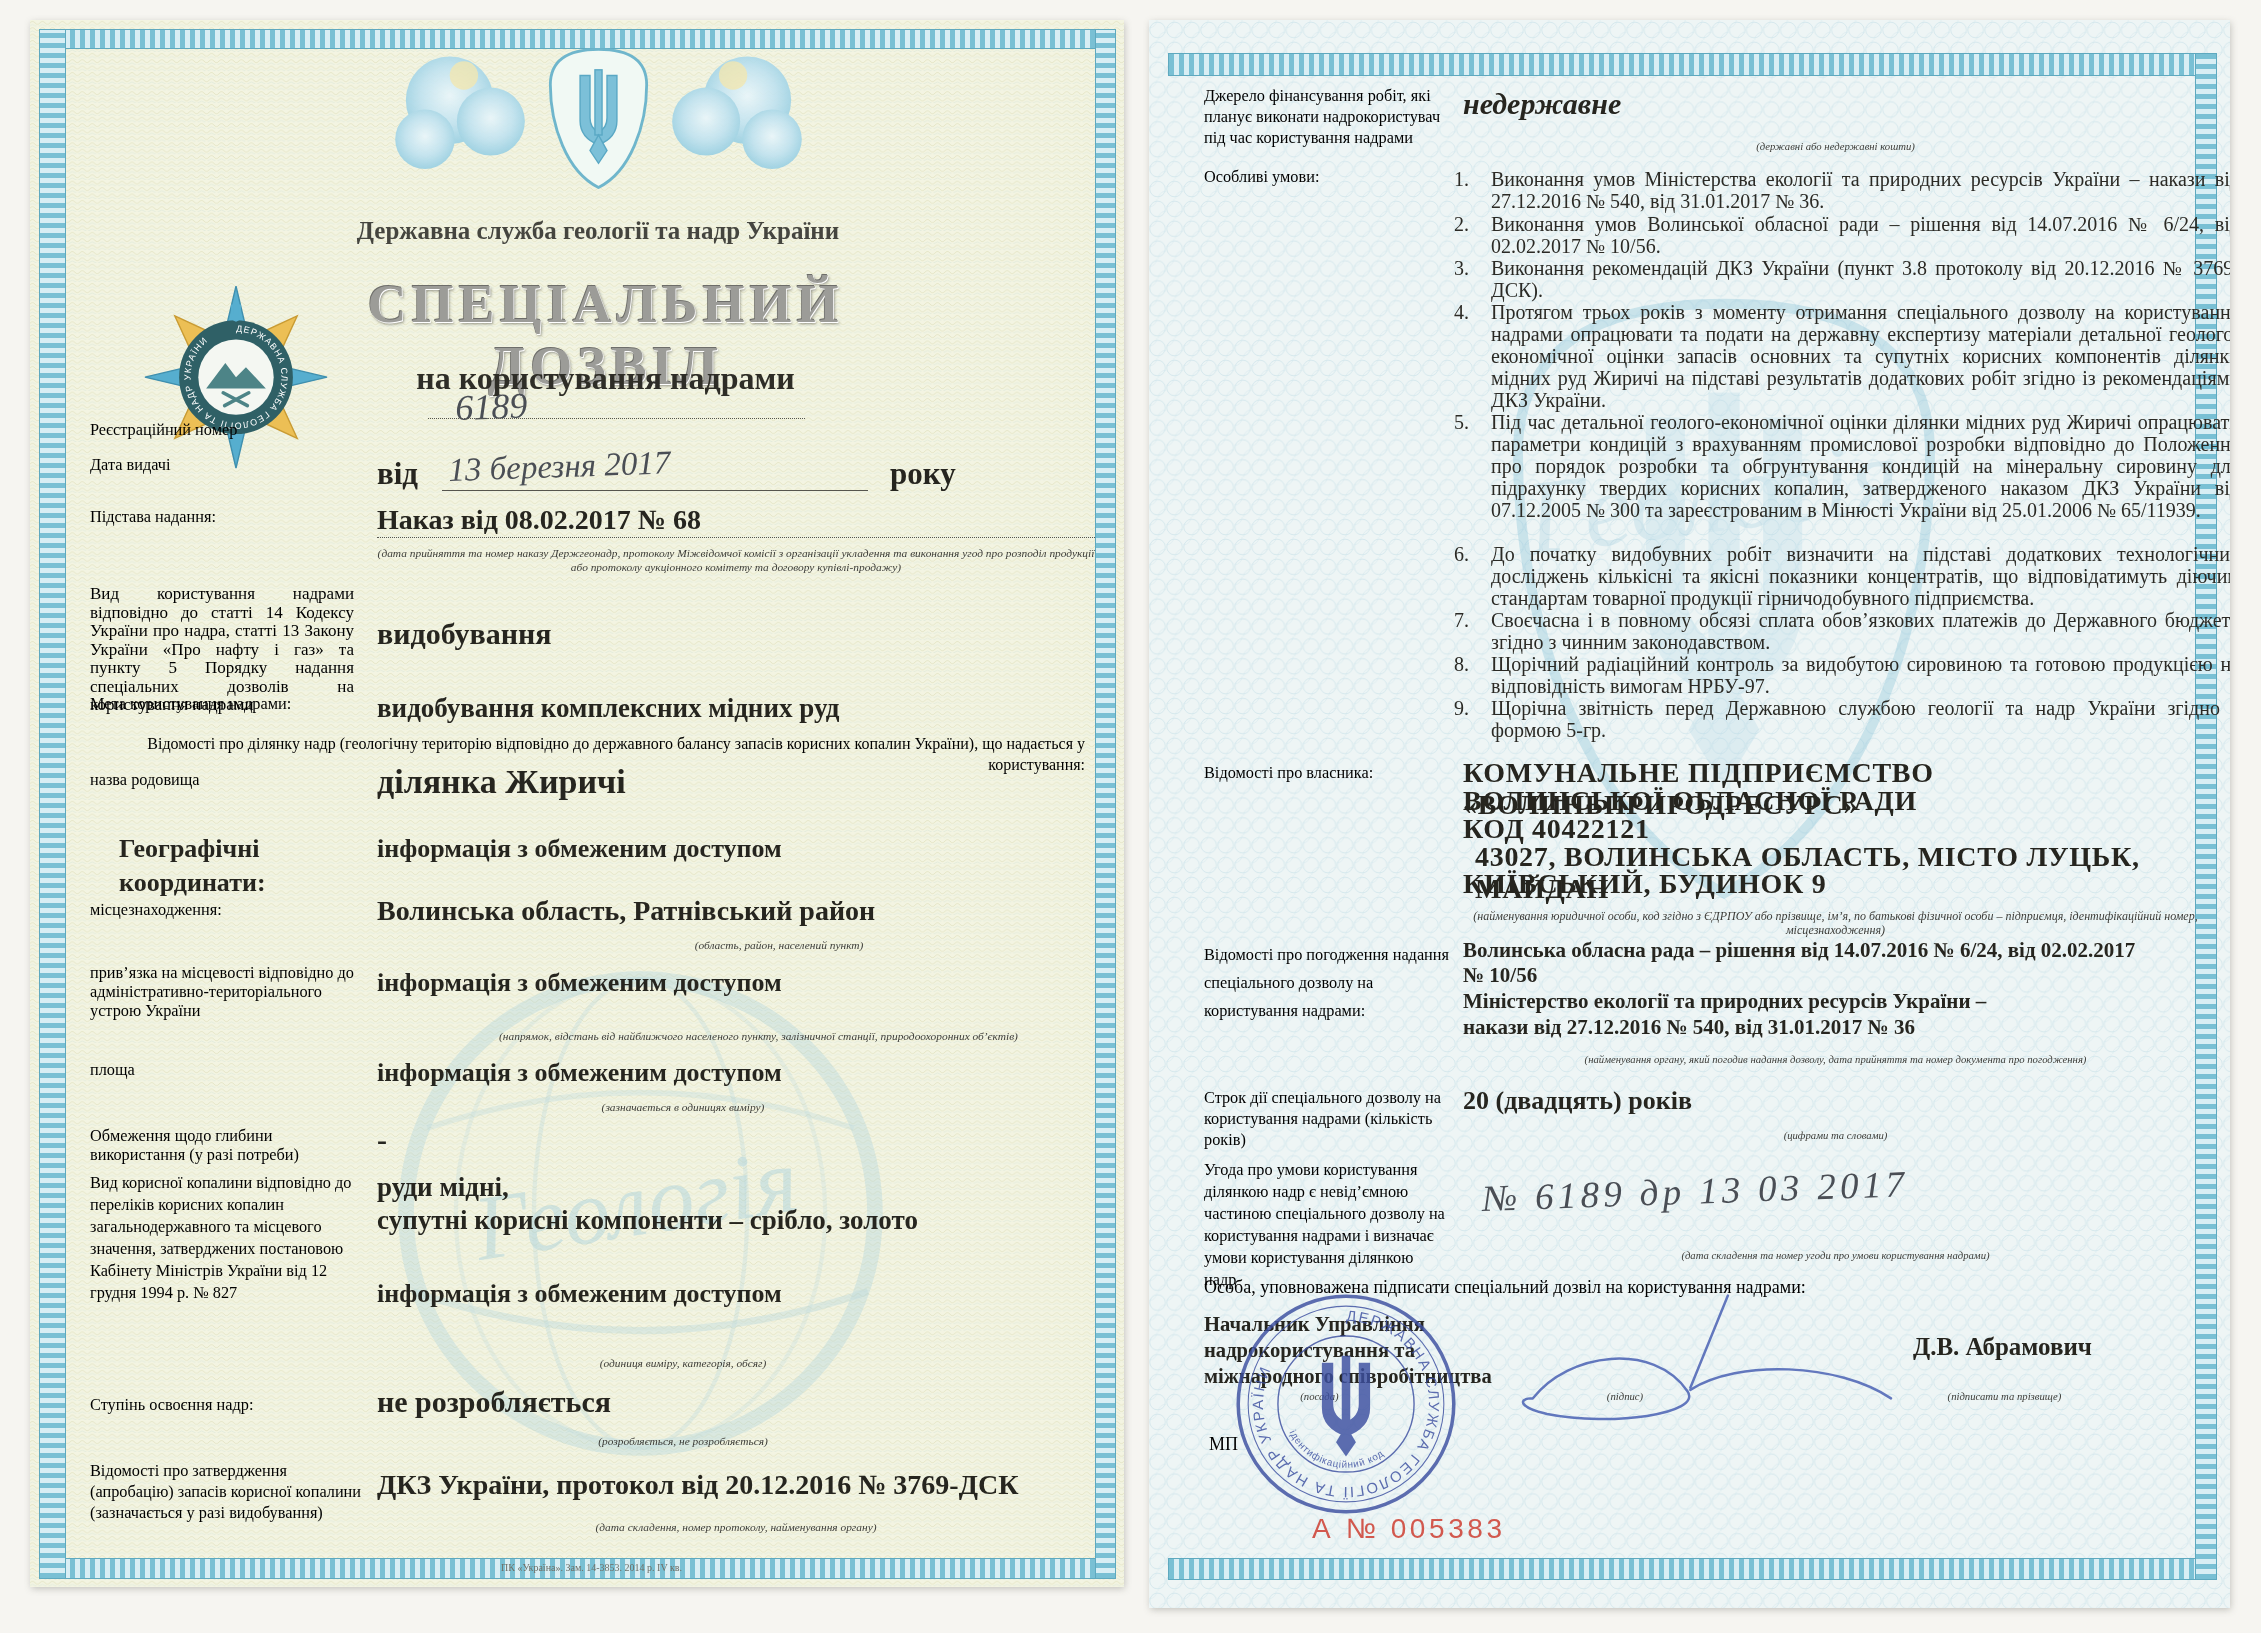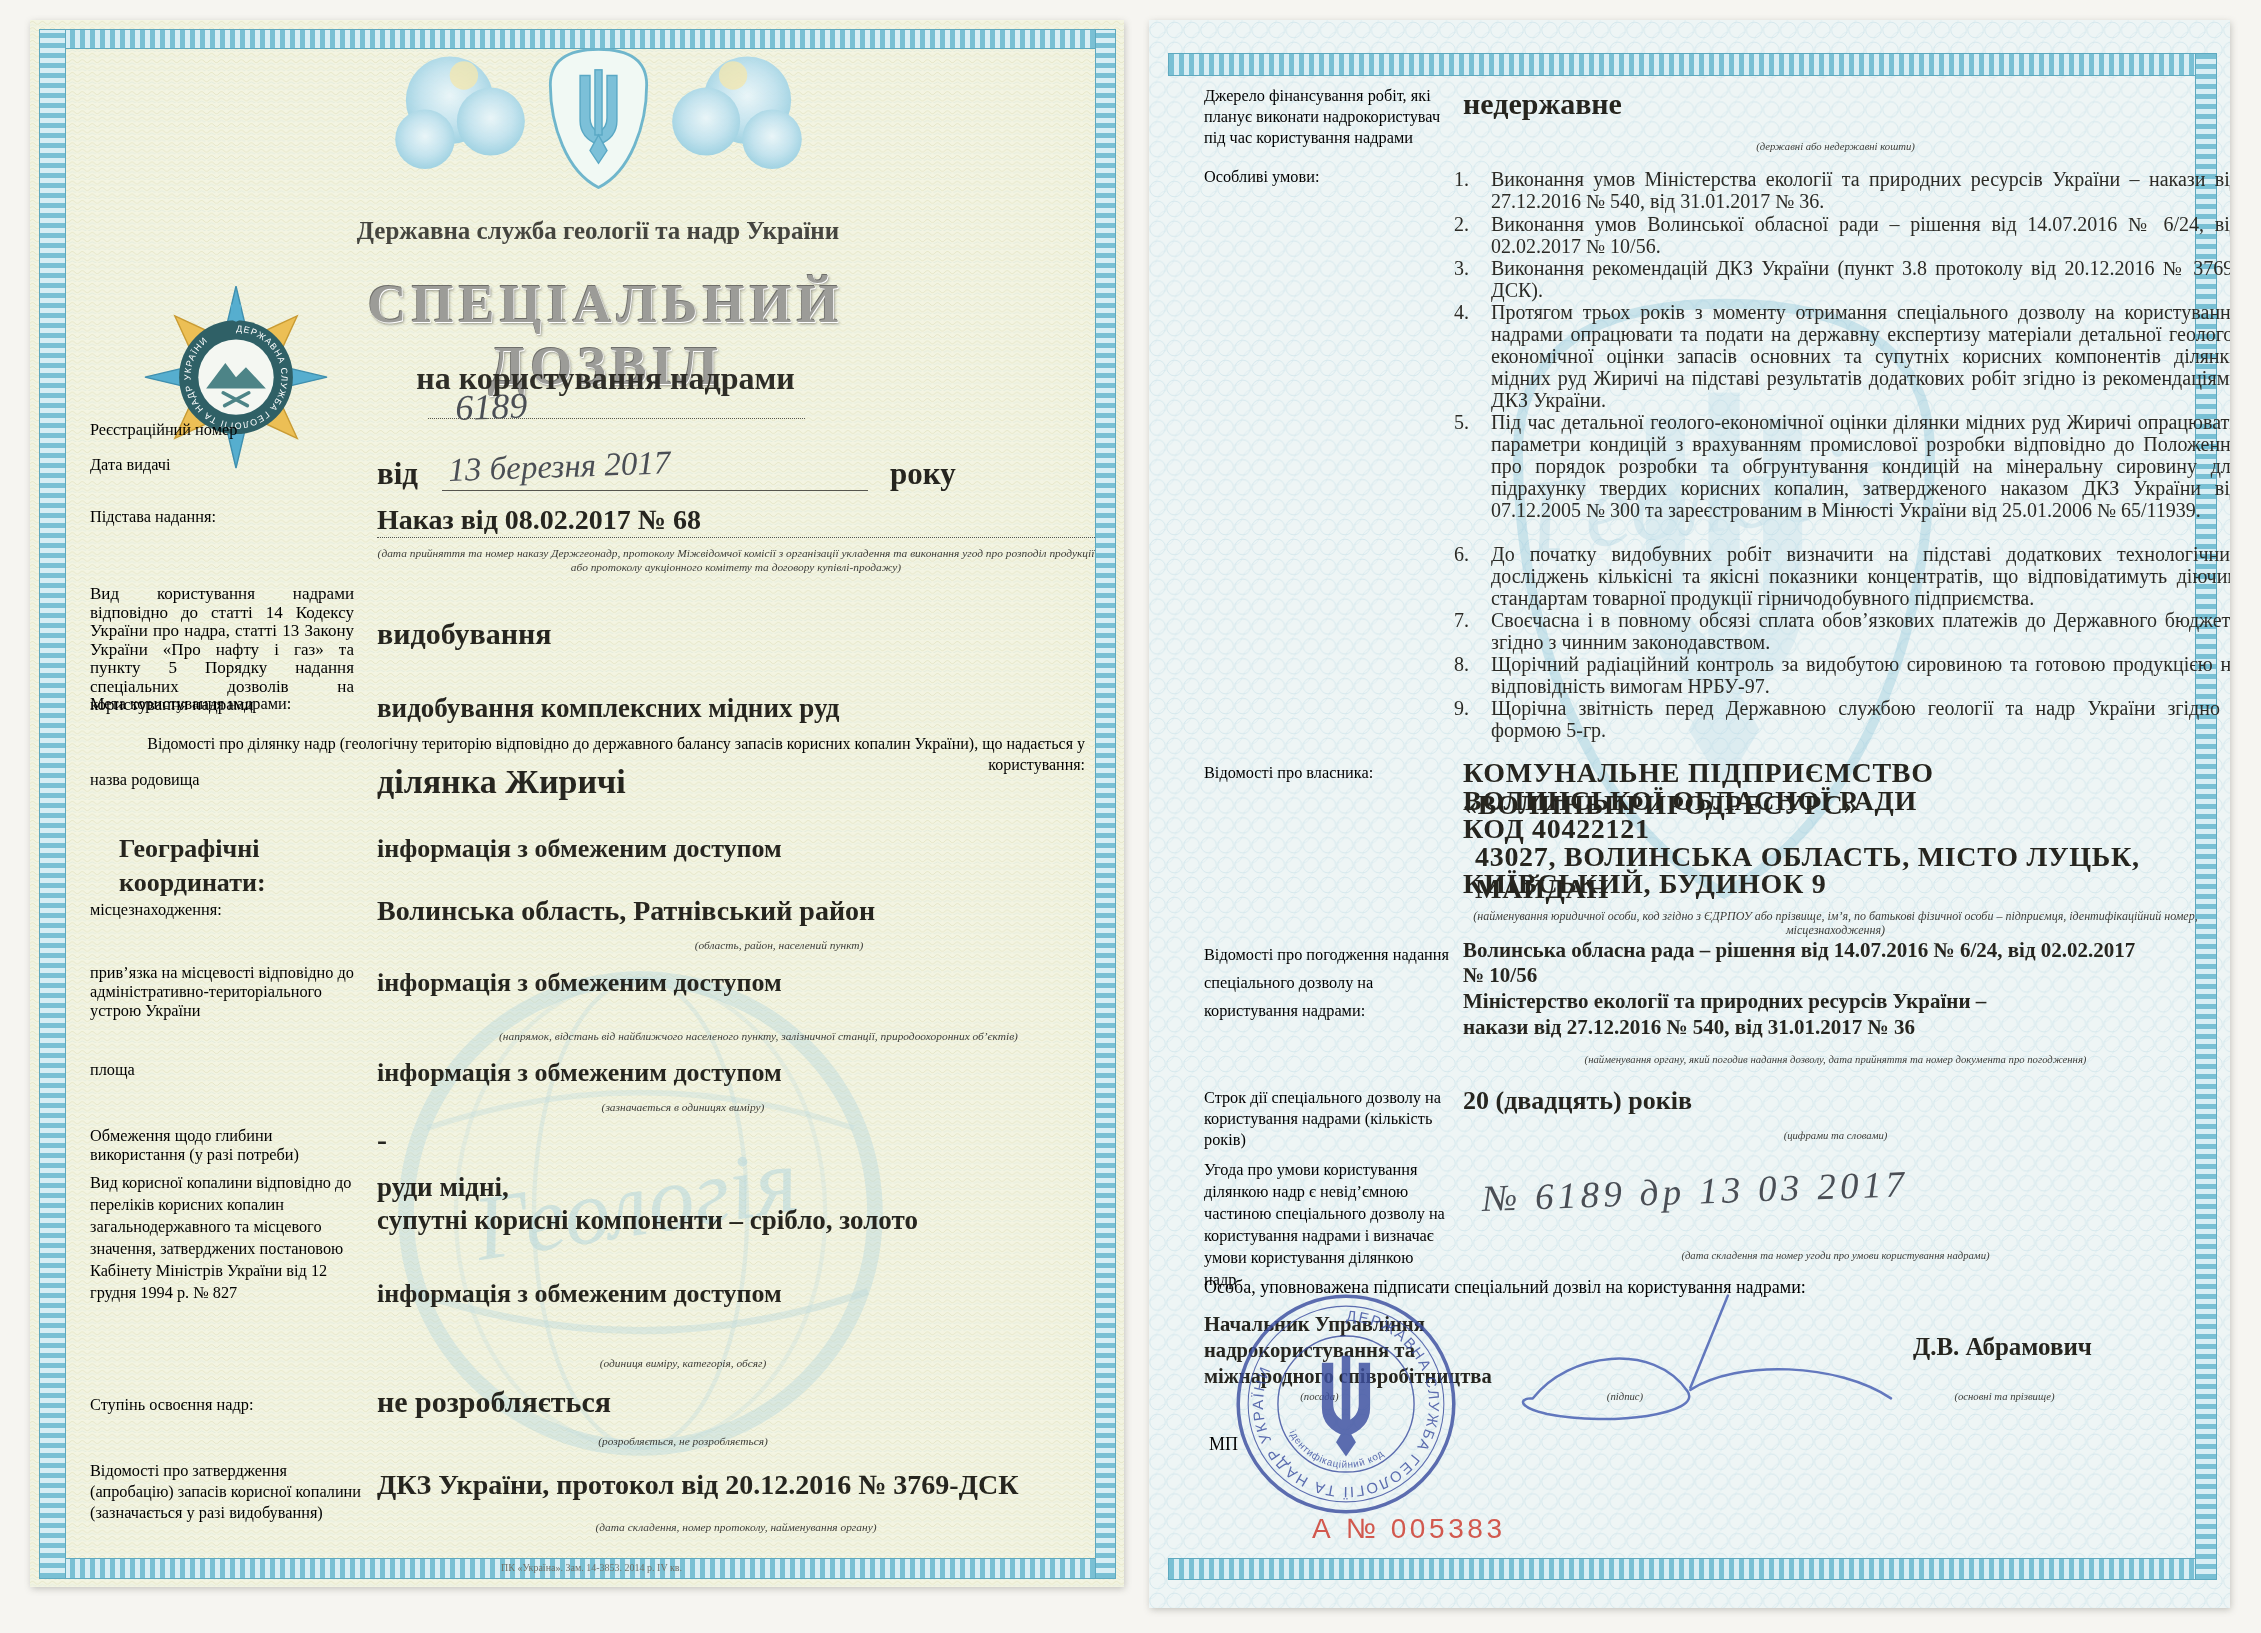--- a/index.html
+++ b/index.html
@@ -208,21 +208,21 @@
       <g fill="#a9d3e4" opacity=".7">
         <path d="M-110,-240 L-110,20 Q-110,120 0,160 Q110,120 110,20 L110,-240 L55,-240 L55,0 Q55,60 0,85 Q-55,60 -55,0 L-55,-240 Z"></path>
         <rect x="-22" y="-275" width="44" height="380"></rect>
         <path d="M0,105 L50,200 L0,280 L-50,200 Z"></path>
       </g>
       <text x="0" y="-80" text-anchor="middle" transform="rotate(-7)" font-family="Liberation Serif, serif" font-style="italic" font-size="150" fill="#9fcbde" opacity=".8">Геологія</text>
     </g>
   </svg>
 
   <div class="abs lbl" style="left:55px;top:65px;width:242px;line-height:21px;">Джерело фінансування робіт, які планує виконати надрокористувач під час користування надрами</div>
-  <div class="abs val" style="left:314px;top:67px;font-size:30px;">недержавне</div>
+  <div class="abs val" style="left:314px;top:67px;font-size:30px;font-style:italic;">недержавне</div>
   <div class="abs cap" style="left:314px;top:119px;width:745px;font-size:10.7px;">(державні або недержавні кошти)</div>
 
   <div class="abs lbl" style="left:55px;top:146px;">Особливі умови:</div>
 
   <div class="cond" style="left:305px;top:148px;"><span class="n">1.</span><span>Виконання умов Міністерства екології та природних ресурсів України – накази від 27.12.2016 № 540, від 31.01.2017 № 36.</span></div>
   <div class="cond" style="left:305px;top:193px;"><span class="n">2.</span><span>Виконання умов Волинської обласної ради – рішення від 14.07.2016 № 6/24, від 02.02.2017 № 10/56.</span></div>
   <div class="cond" style="left:305px;top:237px;"><span class="n">3.</span><span>Виконання рекомендацій ДКЗ України (пункт 3.8 протоколу від 20.12.2016 № 3769-ДСК).</span></div>
   <div class="cond" style="left:305px;top:281px;"><span class="n">4.</span><span>Протягом трьох років з моменту отримання спеціального дозволу на користування надрами опрацювати та подати на державну експертизу матеріали детальної геолого-економічної оцінки запасів основних та супутніх  корисних компонентів ділянки мідних руд Жиричі на підставі результатів додаткових робіт згідно із рекомендаціями ДКЗ України.</span></div>
   <div class="cond" style="left:305px;top:391px;"><span class="n">5.</span><span>Під час детальної геолого-економічної оцінки ділянки мідних руд Жиричі опрацювати параметри кондицій з врахуванням промислової розробки відповідно до Положення про порядок розробки та обгрунтування кондицій на мінеральну сировину для підрахунку твердих корисних копалин,  затвердженого наказом ДКЗ України від 07.12.2005 № 300 та зареєстрованим в Мінюсті України від 25.01.2006 № 65/11939.</span></div>
   <div class="cond" style="left:305px;top:523px;"><span class="n">6.</span><span>До початку видобувних робіт визначити на підставі додаткових технологічних досліджень кількісні та якісні показники концентратів, що відповідатимуть діючим стандартам товарної продукції гірничодобувного підприємства.</span></div>
@@ -260,21 +260,21 @@
   <svg class="abs" style="left:355px;top:1272px;z-index:4;" width="462" height="156" viewBox="0 0 650 220">
     <g fill="none" stroke="#4a62b4" stroke-width="3.5" stroke-linecap="round" opacity=".85">
       <path d="M315 5 L262 135"></path>
       <path d="M40 150 C 90 85, 210 70, 258 140 C 280 172, 150 190, 60 172 C 20 163, 18 150, 40 150"></path>
       <path d="M262 138 C 330 95, 470 100, 545 150"></path>
     </g>
   </svg>
   <div class="abs cap" style="left:398px;top:1369px;width:156px;font-size:10.7px;">(підпис)</div>
 
   <div class="abs val" style="left:764px;top:1313px;font-size:25px;">Д.В. Абрамович</div>
-  <div class="abs cap" style="left:749px;top:1369px;width:213px;font-size:10.7px;">(основні та прізвище)</div>
+  <div class="abs cap" style="left:749px;top:1369px;width:213px;font-size:10.7px;">(підписати та прізвище)</div>
 
   <div class="abs lbl" style="left:60px;top:1414px;font-size:18px;">МП</div>
 
   <svg class="stamp" style="left:80px;top:1267px;" width="234" height="234" viewBox="0 0 330 330">
     <g transform="translate(165,165)" fill="none" stroke="#3c4fa0">
       <circle r="152" stroke-width="5"></circle>
       <circle r="138" stroke-width="1.5"></circle>
       <circle r="96" stroke-width="2"></circle>
       <defs>
         <path id="stampring" d="M 0,-117 A 117,117 0 1,1 -0.01,-117"></path>

